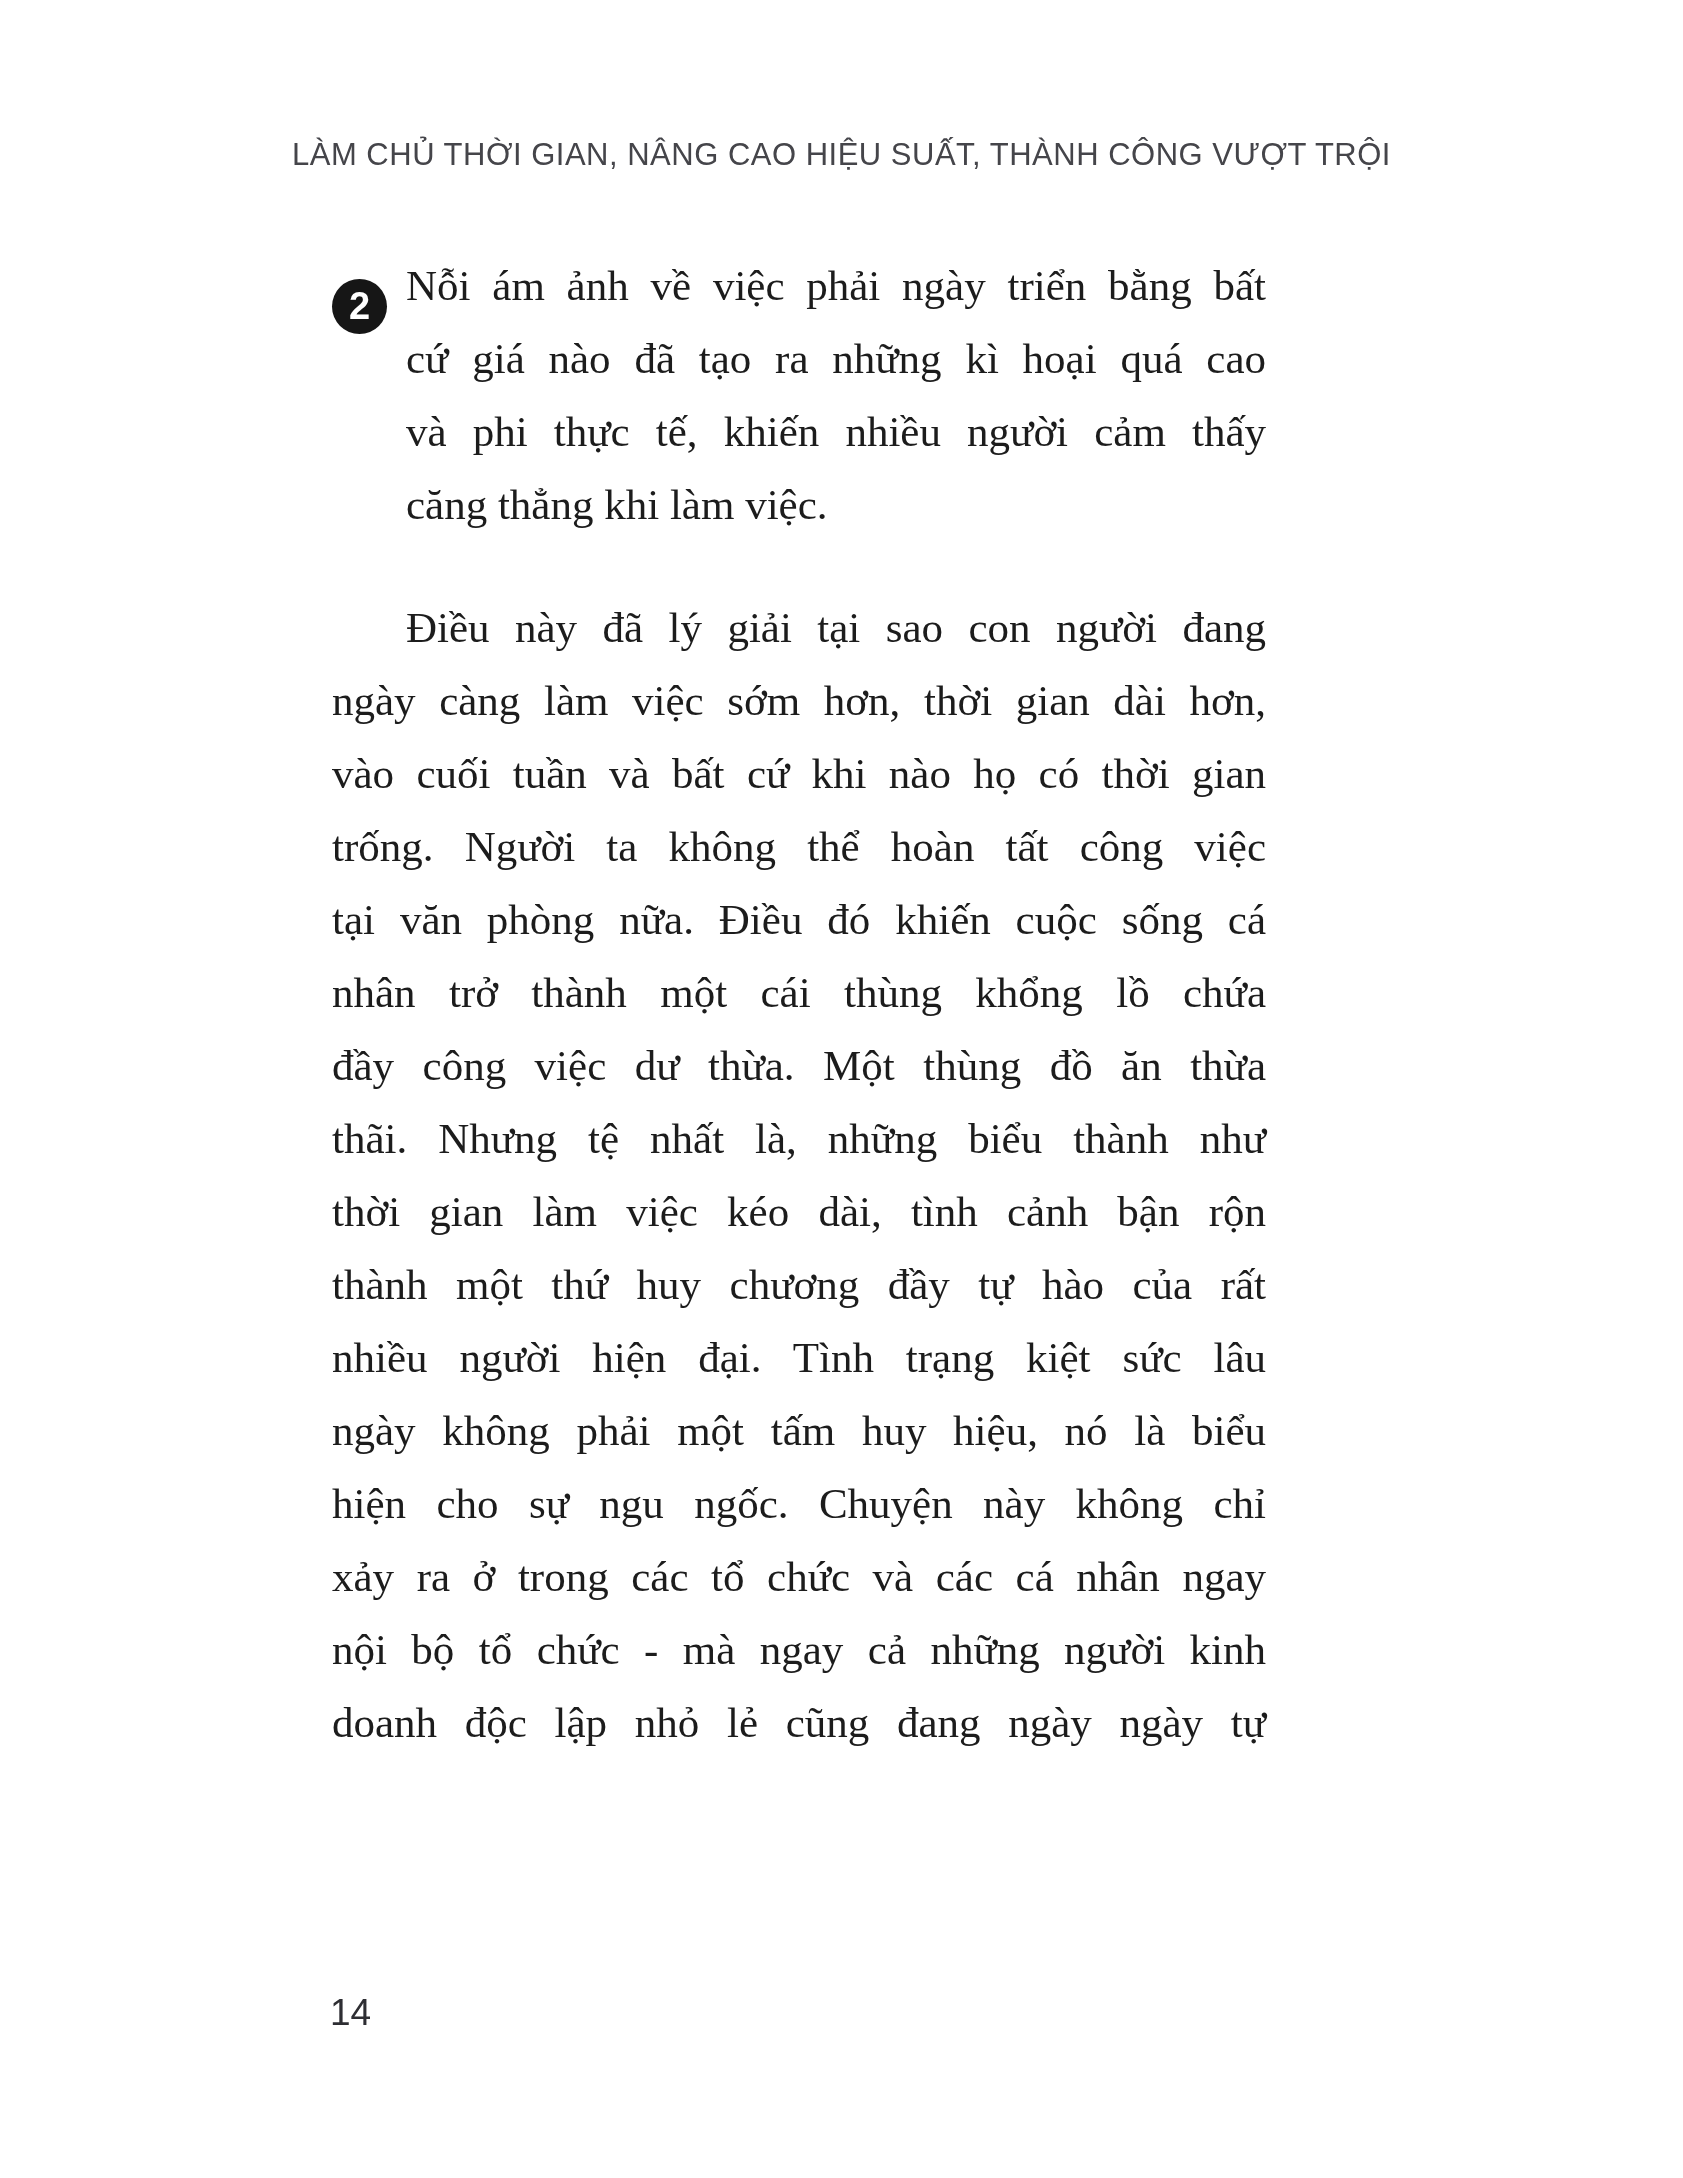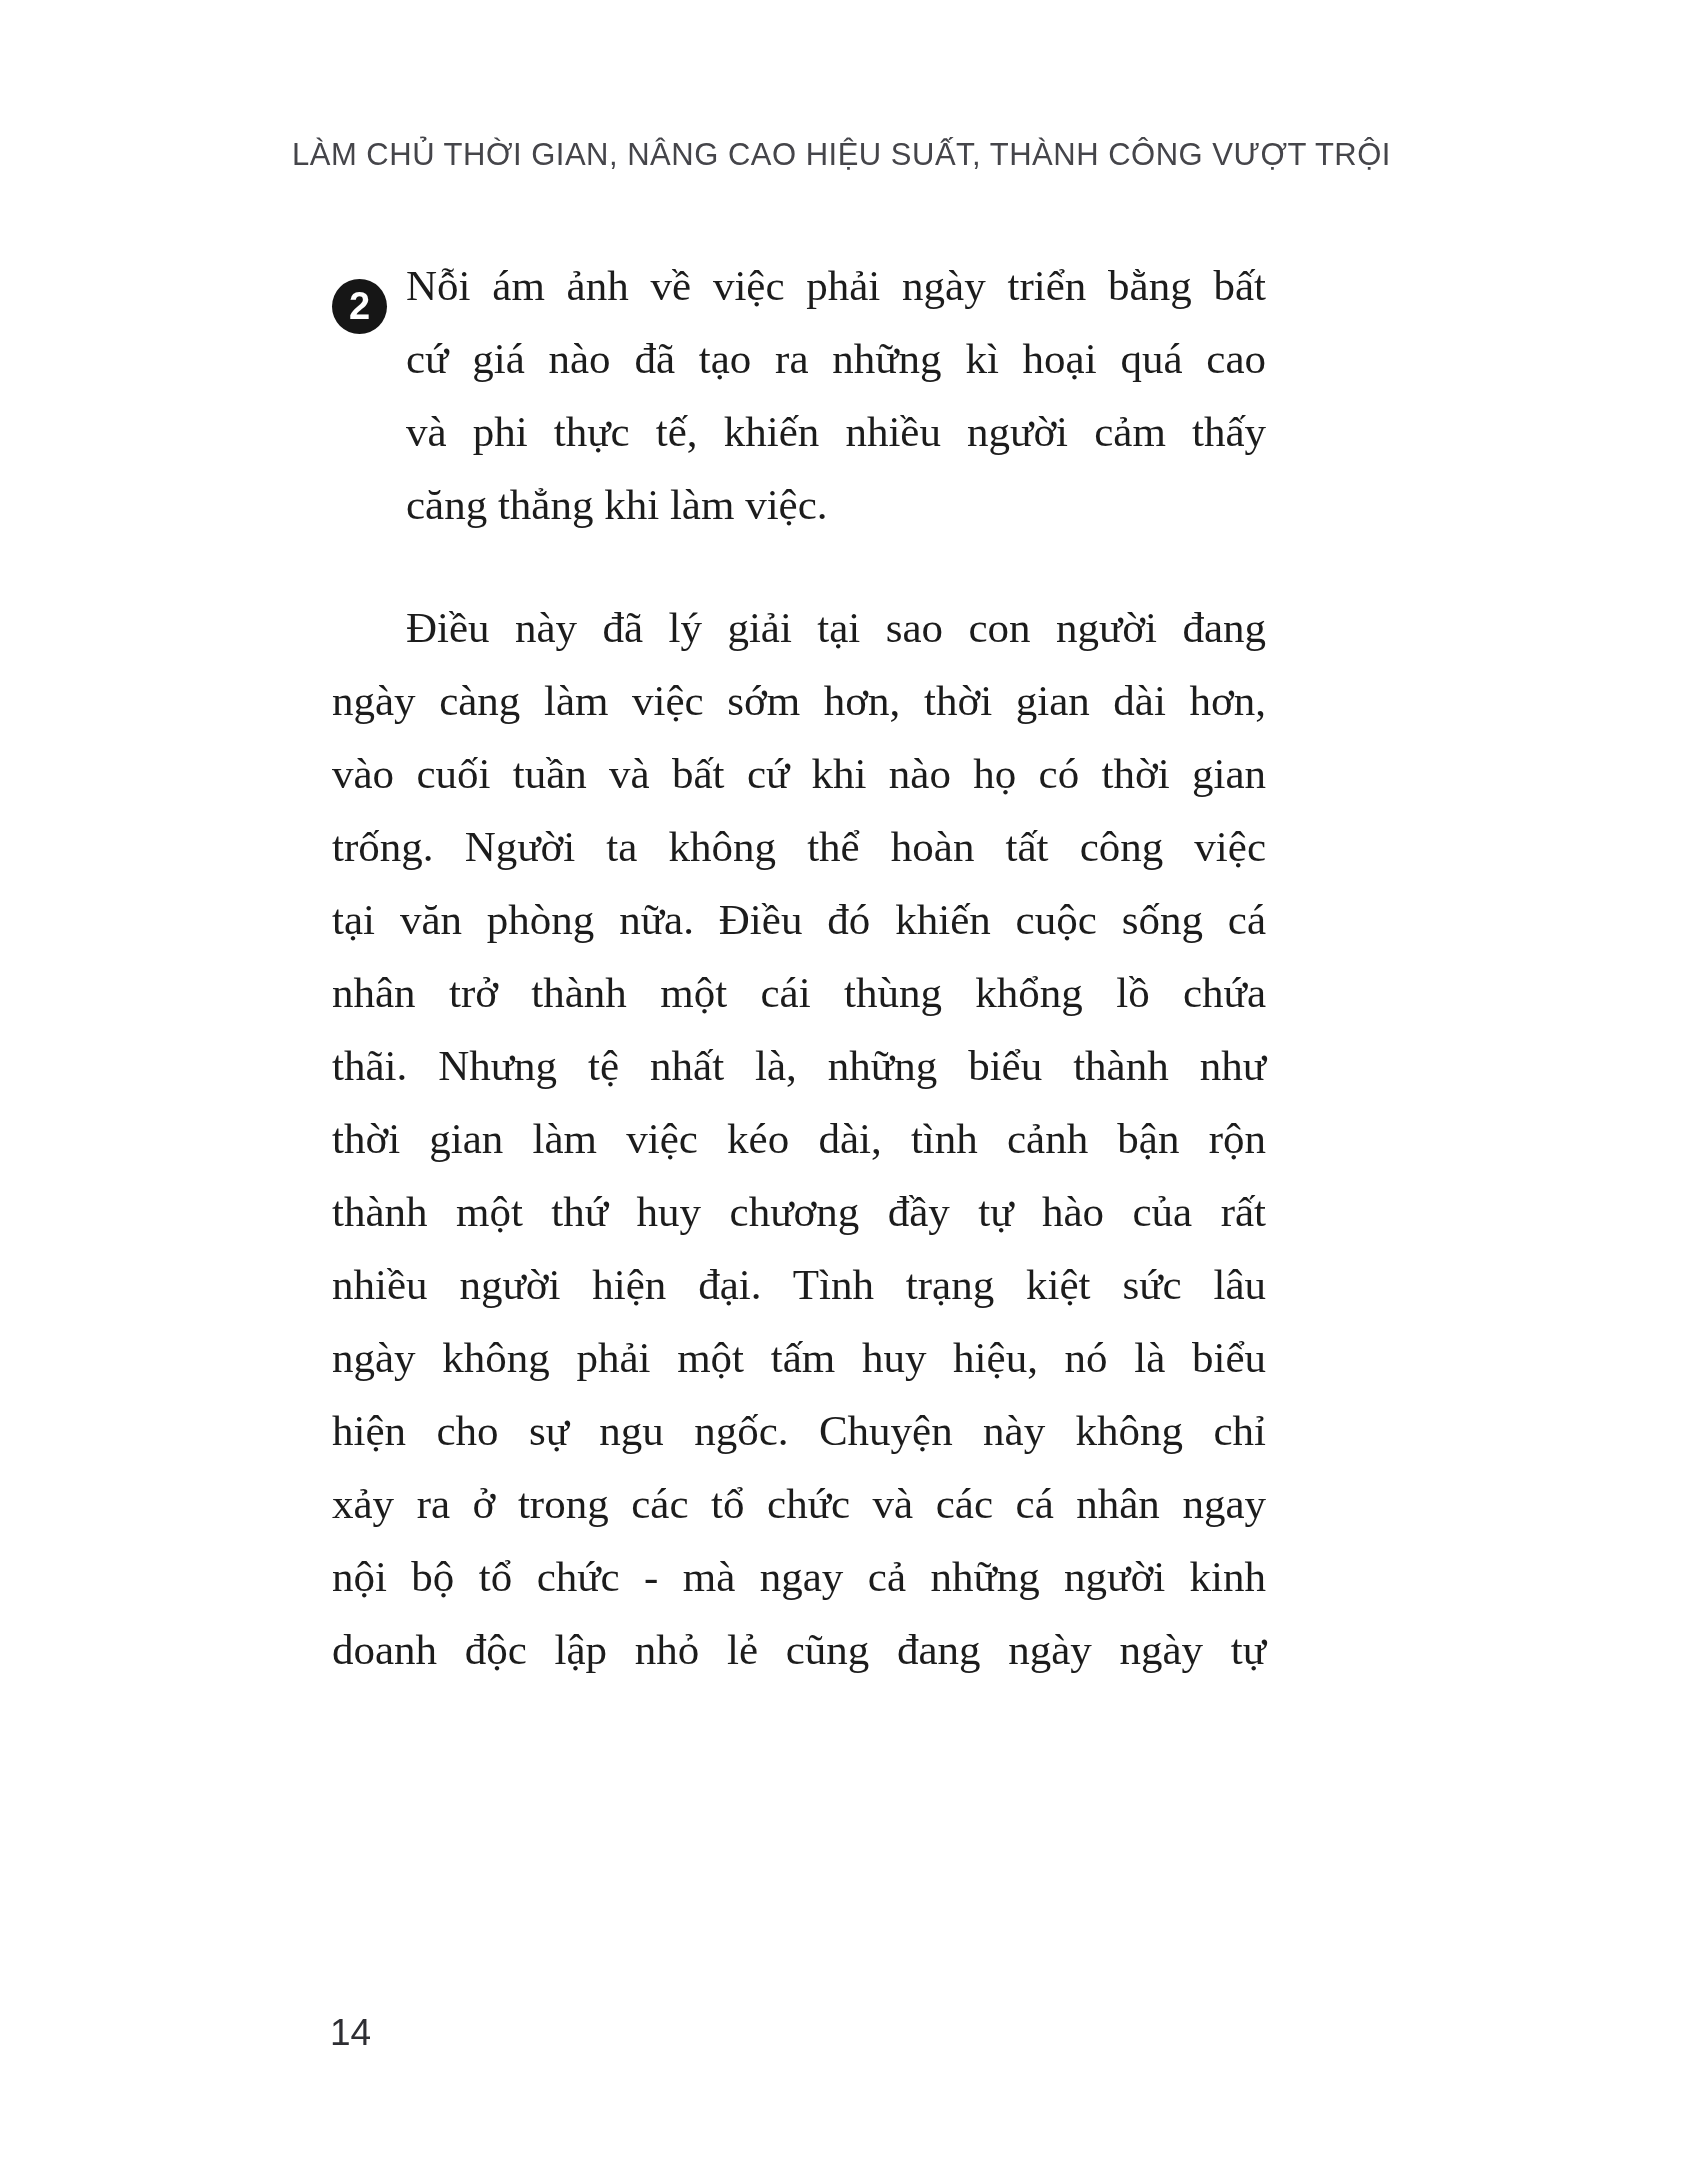--- a/index.html
+++ b/index.html
@@ -84,21 +84,20 @@
     margin-top: 50px;
   }
   .page-number {
     position: absolute;
     left: 330px;
     top: 1992px;
     font-family: "Liberation Sans", "DejaVu Sans", sans-serif;
     font-weight: 400;
     font-size: 37px;
     color: #2e2e33;
-    margin-top: 20px;
   }
 </style>
 </head>
 <body>
 
 <div class="page">
 
   <div class="running-head">LÀM CHỦ THỜI GIAN, NÂNG CAO HIỆU SUẤT, THÀNH CÔNG VƯỢT TRỘI</div>
 
   <div class="content">
@@ -115,20 +114,21 @@
         </div>
     </div>
 
     <div class="body-paragraph">
         <div class="line indent">Điều này đã lý giải tại sao con người đang</div>
         <div class="line">ngày càng làm việc sớm hơn, thời gian dài hơn,</div>
         <div class="line">vào cuối tuần và bất cứ khi nào họ có thời gian</div>
         <div class="line">trống. Người ta không thể hoàn tất công việc</div>
         <div class="line">tại văn phòng nữa. Điều đó khiến cuộc sống cá</div>
         <div class="line">nhân trở thành một cái thùng khổng lồ chứa</div>
+        <div class="line">đầy công việc dư thừa. Một thùng đồ ăn thừa</div>
         <div class="line">thãi. Nhưng tệ nhất là, những biểu thành như</div>
         <div class="line">thời gian làm việc kéo dài, tình cảnh bận rộn</div>
         <div class="line">thành một thứ huy chương đầy tự hào của rất</div>
         <div class="line">nhiều người hiện đại. Tình trạng kiệt sức lâu</div>
         <div class="line">ngày không phải một tấm huy hiệu, nó là biểu</div>
         <div class="line">hiện cho sự ngu ngốc. Chuyện này không chỉ</div>
         <div class="line">xảy ra ở trong các tổ chức và các cá nhân ngay</div>
         <div class="line">nội bộ tổ chức - mà ngay cả những người kinh</div>
         <div class="line">doanh độc lập nhỏ lẻ cũng đang ngày ngày tự</div>
       </div>

